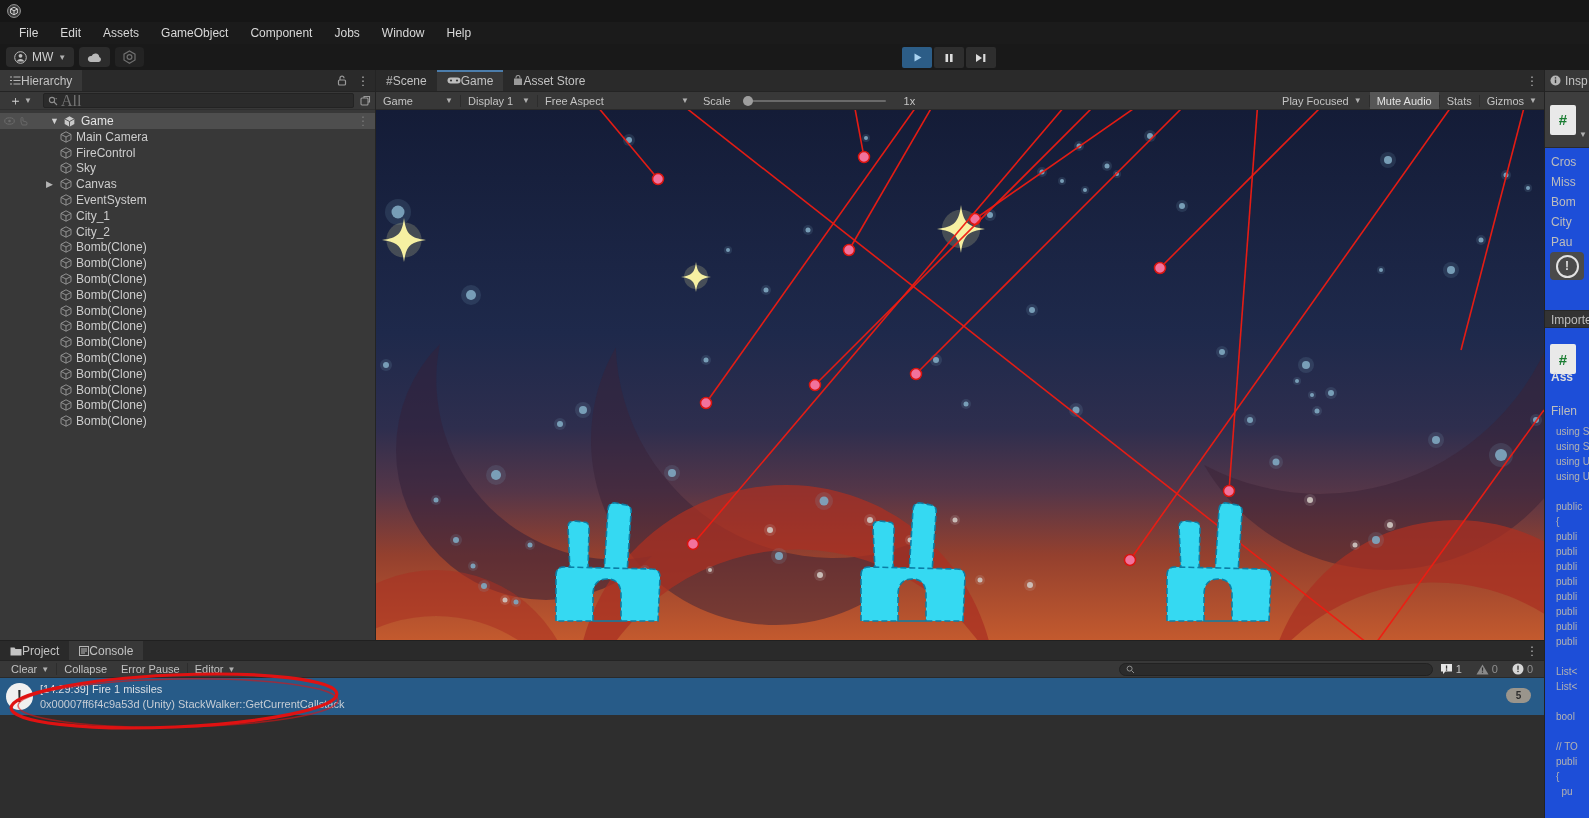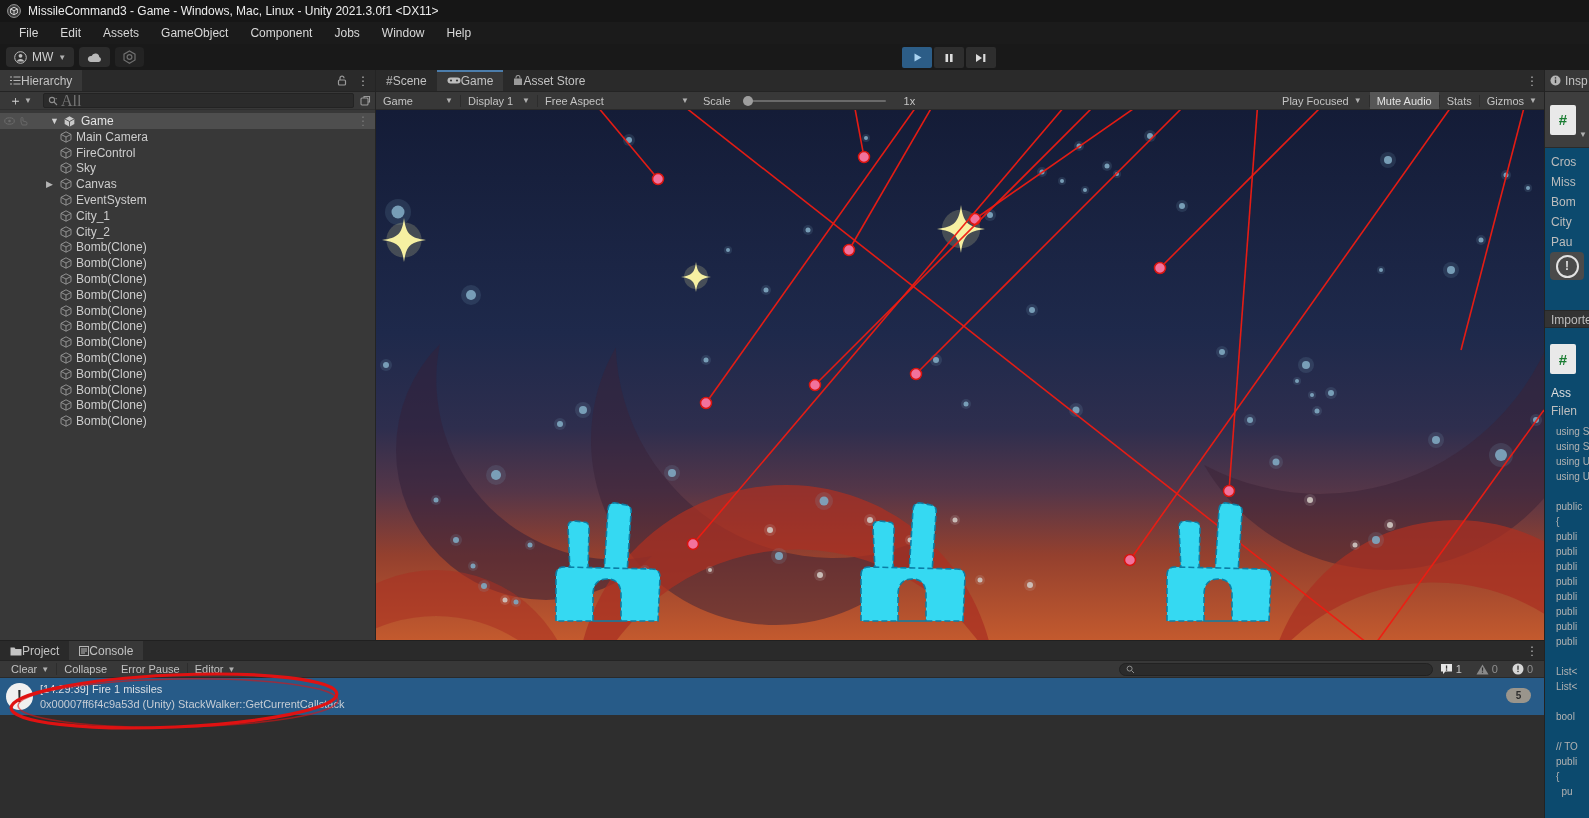--- a/index.html
+++ b/index.html
@@ -39,21 +39,21 @@
   .gamepanel{left:376px;top:70px;width:1168px;height:570px;background:#383838}
   .gv-toolbar{height:18px;background:#383838;border-bottom:1px solid #2a2a2a;display:flex;align-items:center;font-size:11px;color:#c4c4c4;box-sizing:border-box}
   .gvbtn{display:flex;align-items:center;gap:5px;padding:0 7px;height:100%;box-sizing:border-box;white-space:nowrap}
   .gvbtn.toggled{background:#565656;color:#e2e2e2}
   .dsep{width:1px;height:12px;background:#2d2d2d}
   .arrow-d{font-size:8px;color:#b0b0b0}
   .slider-track{width:142px;height:2px;background:#6a6a6a;border-radius:1px;position:relative;margin:0 6px}
   .slider-knob{position:absolute;left:-1px;top:-4px;width:10px;height:10px;border-radius:50%;background:#9e9e9e}
   .scene{width:1168px;height:530px;overflow:hidden}
   
-  .rightcol{left:1544px;top:70px;width:45px;height:748px;background:#0c4a6e;border-left:1px solid #232323;box-sizing:border-box;overflow:hidden}
+  .rightcol{left:1544px;top:70px;width:45px;height:748px;background:#1d4ed8;border-left:1px solid #232323;box-sizing:border-box;overflow:hidden}
   .rc{position:absolute;left:0;width:45px;box-sizing:border-box}
   .rc-label{color:#bdbdbd;font-size:12px;white-space:nowrap;padding-left:6px}
   .scripticon{width:26px;height:30px;background:#e9e9e9;border-radius:2px;display:flex;align-items:center;justify-content:center;color:#1a7d32;font-weight:bold;font-size:15px}
   .codeline{height:15px;line-height:15px;font-size:10px;color:#b2b2b2;white-space:pre;padding-left:11px}
   
   .bottompanel{left:0;top:640px;width:1544px;height:178px;background:#2e2e2e;border-top:1px solid #202020;box-sizing:border-box}
   .ctoolbar{height:17px;background:#383838;border-bottom:1px solid #2a2a2a;display:flex;align-items:center;font-size:11px;color:#c2c2c2;box-sizing:border-box;padding:0 4px}
   .cbtn{padding:0 7px;display:flex;align-items:center;gap:4px;white-space:nowrap;height:100%}
   .csearch{margin-left:auto;width:300px;height:11px;background:#2b2b2b;border:1px solid #222;border-radius:7px;display:flex;align-items:center;padding:0 6px;gap:4px}
   .csearch input{flex:1;background:transparent;border:none;outline:none;color:#b9b9b9;font-size:10px;height:11px;font-family:"Liberation Sans",sans-serif;padding:0}
@@ -70,21 +70,20 @@
 </head>
 <body>
 
 <div class="abs titlebar">
   <span class="icn">
     <svg width="14" height="14" viewBox="0 0 14 14">
         <circle cx="7" cy="7" r="6.4" fill="#3a3a3a" stroke="#9a9a9a" stroke-width="1"></circle>
         <path d="M7 3.2 L10.4 5 V9 L7 10.8 L3.6 9 V5 Z M3.6 5 L7 6.8 L10.4 5 M7 6.8 V10.8" fill="none" stroke="#dedede" stroke-width="0.9"></path>
       </svg>
   </span>
-  <span>MissileCommand3 - Game - Windows, Mac, Linux - Unity 2021.3.0f1 &lt;DX11&gt;</span>
 </div>
 
 <div class="abs menubar">
 
 <span class="menu-item">File</span>
     <span class="menu-item">Edit</span>
     <span class="menu-item">Assets</span>
     <span class="menu-item">GameObject</span>
     <span class="menu-item">Component</span>
     <span class="menu-item">Jobs</span>
@@ -676,21 +675,21 @@
     </div>
   <div class="rc" style="top:182px;left:5px;width:34px;height:28px;background:#4a4a4a;border-radius:4px;display:flex;align-items:center;justify-content:center">
     <div style="width:19px;height:19px;border-radius:50%;border:2px solid #e2e2e2;color:#e2e2e2;font-weight:bold;font-size:12px;display:flex;align-items:center;justify-content:center">!</div>
   </div>
   <div class="rc" style="top:240px;height:18px;background:#333;border-top:1px solid #282828;border-bottom:1px solid #282828;line-height:18px">
     <span class="rc-label">Importe</span>
   </div>
   <div class="rc" style="top:266px;height:46px;display:flex;align-items:center;padding-left:5px">
     <div class="scripticon">#</div>
   </div>
-  <div class="rc rc-label" style="top:316px;font-weight:normal;color:#dedede">Ass</div>
+  <div class="rc rc-label" style="top:300px;font-weight:bold;color:#dedede">Ass</div>
   <div class="rc rc-label" style="top:334px">Filen</div>
   <div class="rc" style="top:354px">
 
   <div class="codeline">using S</div>
       <div class="codeline">using S</div>
       <div class="codeline">using U</div>
       <div class="codeline">using U</div>
       <div class="codeline"></div>
       <div class="codeline">public</div>
       <div class="codeline">{</div>

